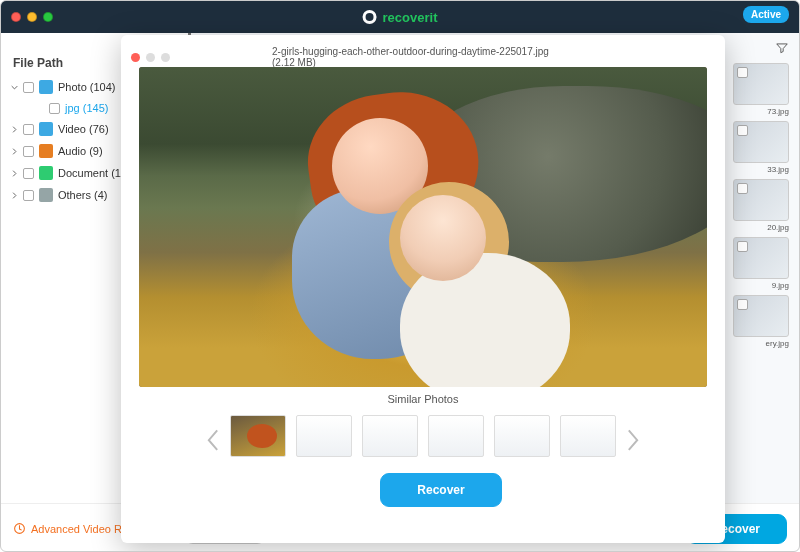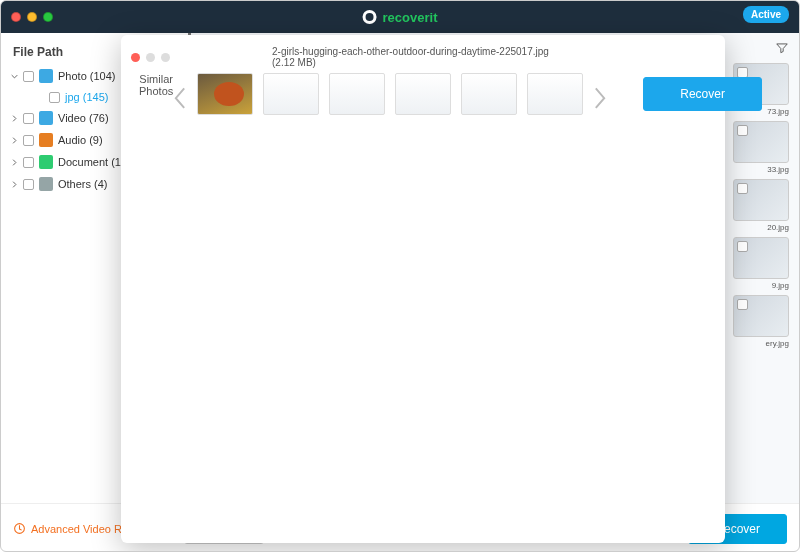--- a/index.html
+++ b/index.html
@@ -10,21 +10,21 @@
 .tb-dots { display: flex; gap: 6px; margin-left: 10px; }
 .tb-dot { width: 10px; height: 10px; border-radius: 50%; border: 1px solid rgba(0,0,0,.25); }
 .tb-dot.red { background: #ff5f57; } .tb-dot.yellow { background: #febc2e; } .tb-dot.green { background: #28c840; }
 .brand { position: absolute; left: 50%; transform: translateX(-50%); color: #22c55e; font-size: 13px; font-weight: 600; display: flex; align-items: center; gap: 6px; }
 .brand-logo { width: 14px; height: 14px; border-radius: 50%; background: #fff; position: relative; }
 .brand-logo::after { content:""; position:absolute; inset:3px; border-radius:50%; background:#1e2e3d; }
 .active-badge { position: absolute; right: 10px; top: 5px; background: #1ca7ec; color: #fff; font-size: 10px; padding: 3px 8px; border-radius: 8px; font-weight: 600; }
 
 
 .main { display: flex; height: 470px; }
-.sidebar { width: 190px; border-right: 3px solid #737373; padding-top: 6px; }
+.sidebar { width: 190px; border-right: 3px solid #737373; padding-top: 17px; }
 .sb-head { font-size: 12px; color: #444; padding: 6px 12px; font-weight: 600; }
 .tree-row { display: flex; align-items: center; gap: 5px; padding: 4px 6px 4px 10px; font-size: 11px; color: #333; cursor: pointer; }
 .tree-row.sel { color: #1ca7ec; }
 .tri { width: 7px; height: 7px; display: inline-block; }
 .tri svg { display:block; }
 .cb { width: 11px; height: 11px; border: 1px solid #aaa; border-radius: 2px; background: #fff; }
 .type-icon { width: 14px; height: 14px; background: #3da9e3; border-radius: 2px; position: relative; }
 .type-icon.audio { background:#e67e22; } .type-icon.doc{ background:#2ecc71;} .type-icon.other{background:#95a5a6;}
 .indent { width: 14px; }
 
@@ -36,30 +36,30 @@
 .thumb .tcb { position:relative; }
 .thumb .tcb::before { content:""; position:absolute; top:3px; left:3px; width:9px; height:9px; border:1px solid #aaa; background:#fff; border-radius:2px; z-index:2;}
 .filter-ic { position:absolute; top:8px; right:10px; }
 
 
 .footer { height: 50px; display:flex; align-items:center; justify-content:space-between; padding:0 12px; border-top:1px solid #eee; }
 .adv { color:#f37021; font-size:11px; display:flex; align-items:center; gap:5px;}
 .view-toggle { display:flex; gap:4px; align-items:center; margin-left:auto; margin-right:12px;}
 .vt { width:18px; height:14px; border:1px solid #bbb; border-radius:2px; display:flex; flex-wrap:wrap; padding:1px; gap:1px;}
 .vt span{ flex:1 0 40%; background:#1ca7ec33;}
-.btn { border:1px solid #ccc; background:#fff; padding:7px 26px; font-size:12px; border-radius:3px; cursor:pointer; font-weight:400; color:#444;margin-left:36px;}
+.btn { border:1px solid #ccc; background:#fff; padding:7px 26px; font-size:12px; border-radius:9px; cursor:pointer; font-weight:700; color:#444;margin-left:36px;}
 .btn.primary { background:#00a7e1; color:#fff; border-color:#00a7e1; }
 
 
 .modal { position:absolute; top:34px; left:120px; width:604px; height:508px; background:#fff; border-radius:6px; box-shadow:0 6px 30px rgba(0,0,0,.25); z-index:50; display:flex; flex-direction:column; }
 .m-head { height:20px; display:flex; align-items:center; padding:0 10px; position:relative;margin-top:12px; }
 .m-dots { display:flex; gap:6px; }
 .m-dot { width:9px; height:9px; border-radius:50%; background:#ddd; } .m-dot.r{background:#ff5f57;}
 .m-title { position:absolute; left:50%; transform:translateX(-50%); font-size:10px; color:#555; }
-.m-body { flex:1; padding:0 18px; display:flex; flex-direction:row; }
+.m-body { flex:1; padding:0 18px; display:flex; flex-direction:column; }
 .preview { height:320px; border-radius:3px; overflow:hidden; position:relative; background:#6b5a3f; }
 .scene { position:absolute; inset:0; background:
   radial-gradient(ellipse 280px 180px at 50% 78%, #e8c55a 0%, #c99a2e 28%, rgba(0,0,0,0) 62%),
   radial-gradient(ellipse 120px 100px at 42% 48%, rgba(255,230,210,.35) 0%, rgba(0,0,0,0) 70%),
   linear-gradient(180deg,#4a5a3e 0%, #3b4a32 24%, #5a6a48 34%, #6a7850 44%, #7f7146 58%, #b48f30 72%, #caa23a 88%);
 }
 
 .scene::before{content:"";position:absolute;left:48%;top:6%;width:60%;height:55%;background:radial-gradient(circle at 40% 40%, #757b6a 0%, #555c4d 50%, #3c4236 80%);border-radius:48% 52% 60% 40% / 50% 48% 60% 44%;filter:blur(.5px);}  
 
 .kid{position:absolute;border-radius:50%;}

